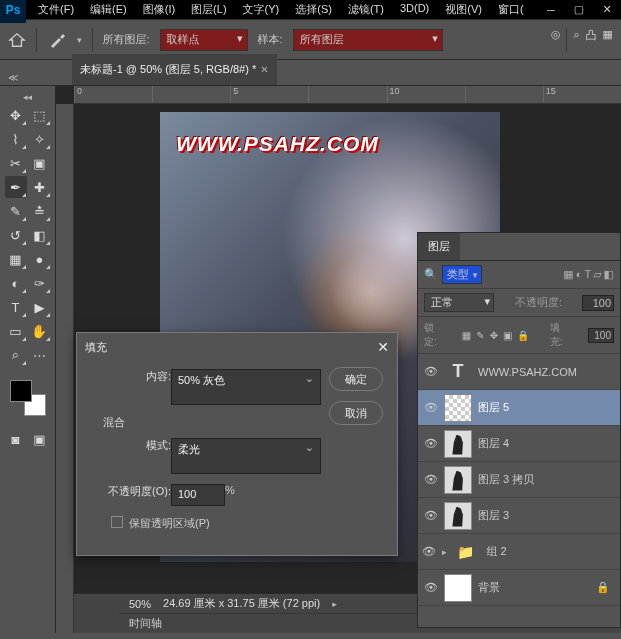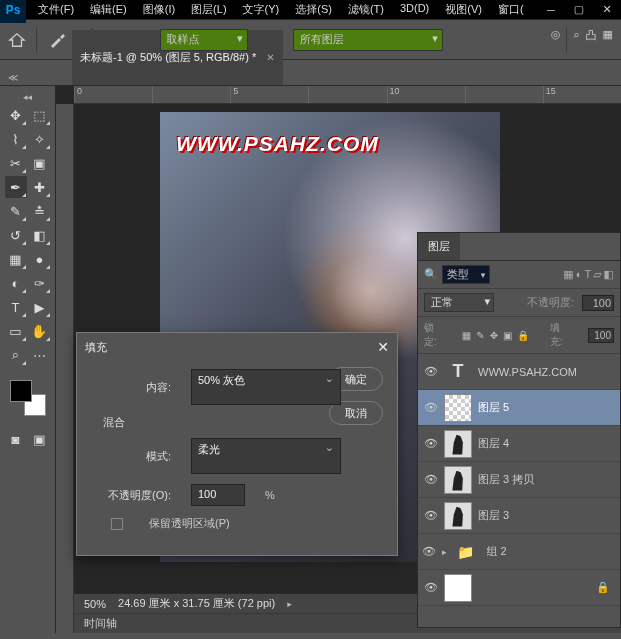--- a/index.html
+++ b/index.html
@@ -11,27 +11,27 @@
   .menubar { display: flex; gap: 4px; padding-left: 6px; flex: 1; }
   .menu-item { padding: 4px 6px; color: #ddd; cursor: default; text-align: center; }
   .winbtns { display: flex; }
   .winbtn { width: 28px; height: 26px; display: flex; align-items: center; justify-content: center; color: #ccc; }
   
   
   .optbar { height: 40px; background: #535353; display: flex; align-items: center; border-bottom: 1px solid #2a2a2a; padding: 0 8px; gap: 10px; }
   .opt-home { width: 18px; height: 16px; }
   .opt-sep { width: 1px; height: 24px; background: #3a3a3a; }
   .opt-label { color: #ccc; }
-  .opt-select { background: #4d7c0f; border: 1px solid #333; color: #ccc; padding: 2px 22px 2px 6px; height: 22px; position: relative; }
+  .opt-select { background: #7f1d1d; border: 1px solid #333; color: #ccc; padding: 2px 22px 2px 6px; height: 22px; position: relative; }
   .opt-select::after { content: "▾"; position: absolute; right: 4px; }
   .opt-icons { display: flex; gap: 6px; margin-left: auto; }
 
   .doc-tab-row { height: 26px; display: flex; align-items: flex-end; padding-left: 72px; border-bottom: 1px solid #2a2a2a; }
   .folder-collapse { position: absolute; left: 8px; top: 72px; color: #bbb; font-size: 10px; }
-  .doc-tab { background: #424242; padding: 20px 8px; color: #eee; display: flex; align-items: center; gap: 10px; }
+  .doc-tab { background: #424242; padding: 8px 8px; color: #eee; display: flex; align-items: center; gap: 4px; }
   .doc-tab .x { color: #aaa; font-size: 10px; }
 
   
   .main { display: flex; height: calc(639px - 26px - 40px - 26px); }
   .toolbox { width: 56px; background: #535353; border-right: 1px solid #2a2a2a; display: flex; flex-direction: column; align-items: center; padding-top: 6px; gap: 2px; }
   .toolrow { display: flex; gap: 2px; }
   .tool { width: 22px; height: 22px; display: flex; align-items: center; justify-content: center; color: #ddd; font-size: 13px; border-radius: 2px; position: relative; }
   .tool.sel { background: #3a3a3a; }
   .tool-corner::after { content:""; position:absolute; right:1px; bottom:1px; border:2px solid transparent; border-right-color:#ccc; border-bottom-color:#ccc; }
   .swatch-block { margin-top: 12px; position: relative; width: 36px; height: 36px; }
@@ -39,49 +39,49 @@
   .swatch-fg { position: absolute; left: 0; top: 0; width: 22px; height: 22px; background: #000; border: 1px solid #888; }
   .mode-icons { display: flex; gap: 2px; margin-top: 10px; }
 
   .canvas-wrap { flex: 1; background: #262626; position: relative; overflow: hidden; }
   .ruler-h { position: absolute; left: 18px; right: 0; top: 0; height: 18px; background: #535353; display: flex; color: #bbb; font-size: 9px; border-bottom: 1px solid #333; }
   .ruler-h span { flex: 1; border-left: 1px solid #666; padding-left: 2px; }
   .ruler-v { position: absolute; left: 0; top: 18px; bottom: 0; width: 18px; background: #535353; border-right: 1px solid #333; }
   .img-bg { position: absolute; left: 104px; top: 26px; width: 340px; height: 450px; background: linear-gradient(135deg,#7b8aa0 0%,#4a5060 40%,#2a2830 100%); }
   .img-bg::before { content:""; position:absolute; inset:0; background: radial-gradient(circle at 72% 28%, #cfc8d6 0%, transparent 30%), radial-gradient(circle at 62% 40%, #b9967f 0%, #6b5040 12%, transparent 22%); }
   .watermark { position: absolute; left: 120px; top: 46px; color: #fff; font-weight: bold; font-size: 21px; font-style: italic; text-shadow: 2px 2px 0 #c00, -1px -1px 0 #800; letter-spacing: 1px; }
-  .statusbar { position: absolute; left: 18px; right: 0; bottom: 0; height: 40px; background: #444; display: flex; flex-direction: column; border-top: 1px solid #2a2a2a; }
+  .statusbar { position: absolute; left: 18px; right: 0; bottom: 0; height: 40px; background: #444; display: flex; flex-direction: column; border-top: 1px solid #2a2a2a; padding-left: 45px; }
   .status-top { display: flex; align-items: center; gap: 12px; padding: 2px 10px; color: #ddd; font-size: 11px; }
   .status-bot { padding: 2px 10px; border-top: 1px solid #383838; }
   .chev { color: #bbb; font-size: 9px; }
 
   
   .dlg { position: absolute; left: 76px; top: 332px; width: 322px; background: #535353; border: 1px solid #7a7a7a; box-shadow: 0 4px 12px rgba(0,0,0,.5); z-index: 20; }
   .dlg-title { display: flex; align-items: center; justify-content: space-between; padding: 6px 8px; color: #eee; }
   .dlg-close { font-size: 14px; color: #eee; }
   .dlg-body { padding: 8px 14px 14px 14px; }
-  .dlg-row { display: flex; align-items: center; gap: 20px; margin-bottom: 10px; }
+  .dlg-row { display: flex; align-items: flex-start; gap: 0; margin-bottom: 10px; }
   .row-label { width: 80px; text-align: right; color: #ddd; }
   .fs-label { color: #ddd; margin: 4px 0 8px 12px; }
   .dlg-select { flex: 0 0 150px; background: #3a3a3a; border: 1px solid #222; color: #eee; padding: 3px 6px; position: relative; height: 36px; }
   .dlg-select.wide { flex: 0 0 150px; }
   .dlg-select::after { content: "⌄"; position: absolute; right: 6px; top: 2px; color: #bbb; }
   .dlg-num { width: 54px; background: #3a3a3a; border: 1px solid #222; color: #eee; padding: 3px 6px; height: 22px; }
   .dlg-btns { position: absolute; right: 14px; top: 34px; display: flex; flex-direction: column; gap: 10px; }
   .dlg-btn { width: 54px; height: 24px; border: 1px solid #7a7a7a; border-radius: 12px; display: flex; align-items: center; justify-content: center; color: #eee; background: #535353; }
   .chk { width: 12px; height: 12px; border: 1px solid #888; display: inline-block; margin-right: 6px; vertical-align: middle; }
 
   
   .layers-panel { position: absolute; right: 0; top: 232px; width: 204px; height: 396px; background: #535353; border: 1px solid #2a2a2a; z-index: 15; display: flex; flex-direction: column; }
   .lp-tabs { display: flex; border-bottom: 1px solid #2a2a2a; }
   .lp-tab { padding: 6px 10px; background: #424242; color: #eee; }
   .lp-row1 { display: flex; align-items: center; gap: 4px; padding: 4px 6px; border-bottom: 1px solid #404040; }
-  .lp-kind { display: flex; align-items: center; background: #0f172a; border: 1px solid #333; padding: 1px 4px; gap: 12px; }
+  .lp-kind { display: flex; align-items: center; background: #1d4ed8; border: 1px solid #333; padding: 1px 4px; gap: 4px; }
   .lp-filter-icons { display: flex; gap: 2px; color: #aaa; font-size: 11px; margin-left: auto; }
-  .lp-row2 { display: flex; align-items: center; padding: 4px 6px; border-bottom: 1px solid #404040; gap: 8px; color: #999; }
+  .lp-row2 { display: flex; align-items: center; padding: 4px 6px; border-bottom: 1px solid #404040; gap: 20px; color: #999; }
   .lp-blend { background: #474747; border: 1px solid #333; padding: 1px 6px; width: 70px; position: relative; color: #ddd; }
   .lp-blend::after { content:"▾"; position:absolute; right:3px; }
   .lp-opacity-box { background:#3a3a3a; border:1px solid #222; width:32px; padding:1px 2px; text-align:right; color:#bbb; }
   .lp-row3 { display: flex; align-items: center; padding: 4px 6px; border-bottom: 1px solid #404040; gap: 20px; color: #999; font-size: 10px; }
   .lp-lockicons { display: flex; gap: 5px; color: #bbb; }
   .layer-list { flex: 1; overflow: hidden; }
   .layer { display: flex; align-items: center; gap: 6px; padding: 4px 6px; border-bottom: 1px solid #464646; height: 36px; }
   .layer.sel { background: #748aab; color: #fff; }
   .eye { width: 14px; text-align: center; color: #ccc; }
   .thumb { width: 28px; height: 28px; background: #fff; border: 1px solid #888; display: flex; align-items: center; justify-content: center; font-size: 14px; color: #555; }
@@ -330,16 +330,17 @@
     </div>
     <div class="layer group">
       <span class="eye">👁</span>
       <span class="group-arrow">▸</span>
       <div class="thumb folder">📁</div>
       <span class="lname">组 2</span>
     </div>
     <div class="layer bg">
       <span class="eye">👁</span>
       <div class="thumb white"></div>
+      <span class="lname">背景</span>
       <span class="lock">🔒</span>
     </div>
   </div>
 </div>
 
 </body></html>

